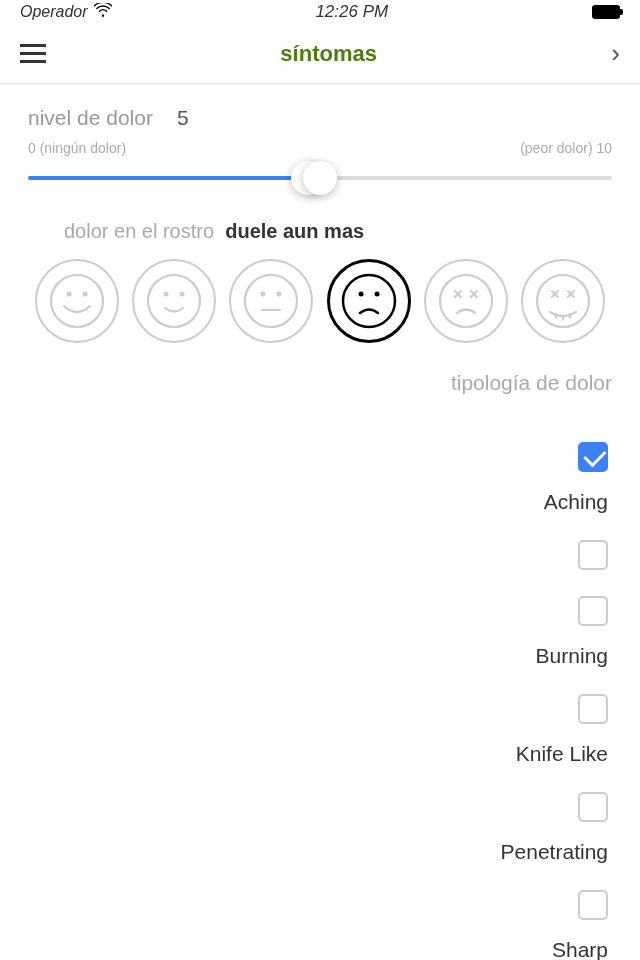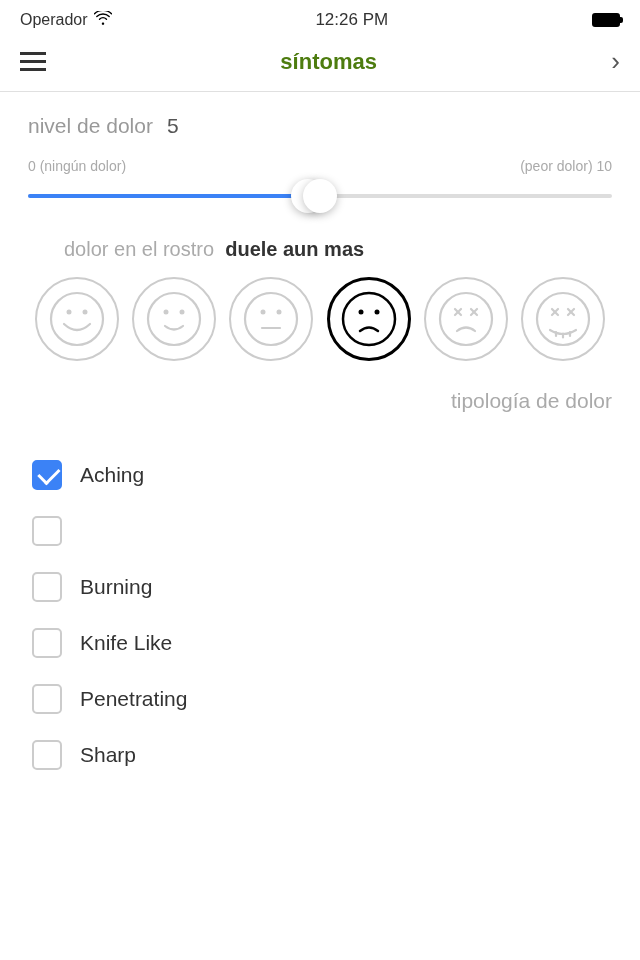--- a/index.html
+++ b/index.html
@@ -11,23 +11,24 @@
       font-family: -apple-system, 'Helvetica Neue', Arial, sans-serif;
       color: #333;
       overflow-x: hidden;
     }
 
     
     .status-bar {
       display: flex;
       justify-content: space-between;
       align-items: center;
-      padding: 10px 20px 6px 20px;
+      padding: 2px 20px 6px 20px;
       font-size: 16px;
       font-weight: 500;
+      font-style: italic;
     }
     .status-left { display: flex; align-items: center; gap: 6px; }
     .status-center { font-size: 17px; font-weight: 500; }
     .status-right { display: flex; align-items: center; gap: 6px; }
     .battery-icon {
       width: 28px; height: 14px;
       border: 2px solid #000;
       border-radius: 3px;
       position: relative;
       background: #000;
@@ -69,22 +70,22 @@
       cursor: pointer;
     }
 
     
     .content {
       padding: 22px 28px;
     }
     .pain-level-row {
       display: flex;
       align-items: flex-start;
-      gap: 14px;
-      margin-bottom: 20px;
+      gap: 24px;
+      margin-bottom: 10px;
     }
     .pain-level-label {
       font-size: 21px;
       color: #999;
     }
     .pain-value {
       font-size: 21px;
       color: #555;
       font-weight: 500;
     }
@@ -199,24 +200,25 @@
       margin-bottom: 34px;
       text-align: right;
     }
     .checkbox-list {
       display: flex;
       flex-direction: column;
       gap: 0;
     }
     .checkbox-item {
       display: flex;
-      align-items: center;
+      align-items: flex-end;
       gap: 18px;
       padding: 13px 4px;
       cursor: pointer;
+      flex-direction: column;
     }
     .checkbox-box {
       width: 30px; height: 30px;
       border: 2px solid #ccc;
       border-radius: 5px;
       background: #fff;
       display: flex;
       align-items: center;
       justify-content: center;
       flex-shrink: 0;

